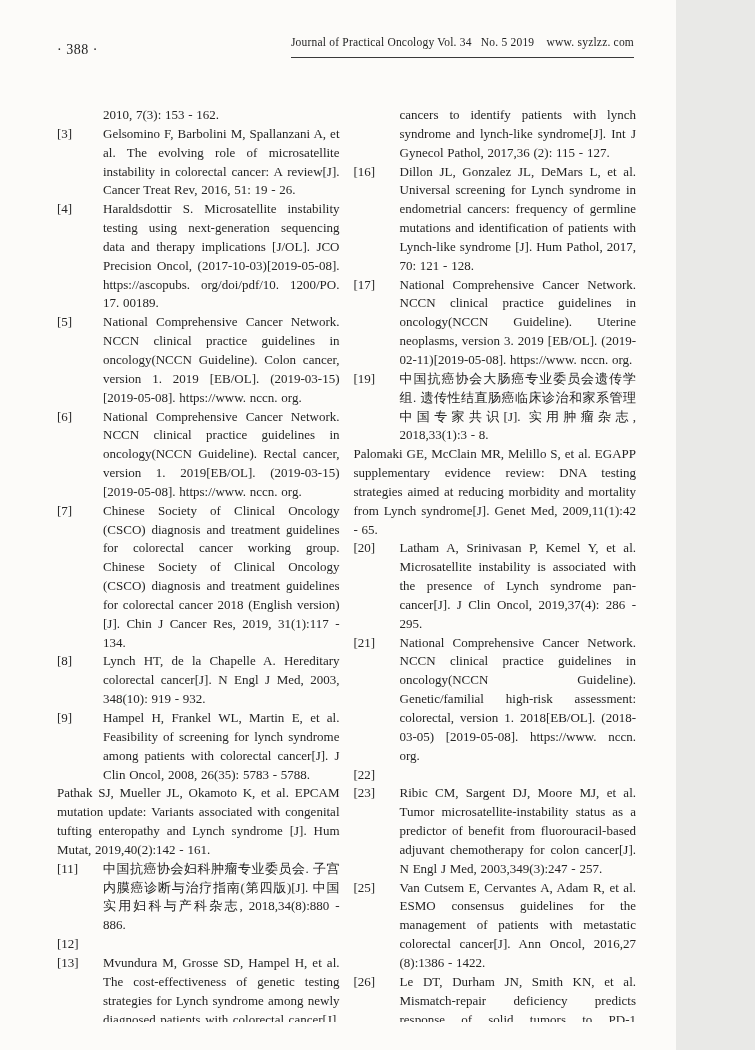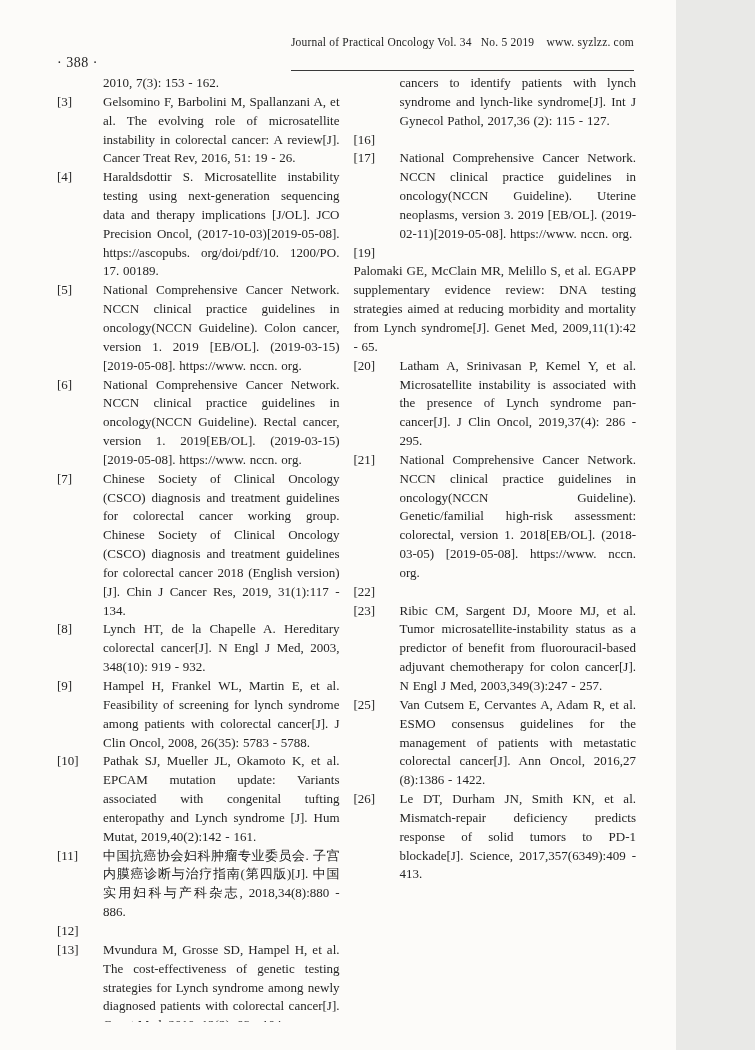--- a/index.html
+++ b/index.html
@@ -21,36 +21,37 @@
     display:flex;
     justify-content:space-between;
     align-items:flex-end;
   }
   .page-number{
     font-size:14px;
     letter-spacing:0.5px;
   }
   .journal-line{
     font-size:11.5px;
-    padding-bottom:22px;
+    padding-bottom:9px;
     border-bottom:1.6px solid #3a3a3a;
     white-space:pre;
     letter-spacing:0.2px;
   }
   .columns{
     position:absolute;
     top:74px;left:57px;right:40px;
     height:948px;
     display:flex;
     gap:14px;
     overflow:hidden;
   }
   .col{
     flex:1 1 0;
     min-width:0;
+    margin-top:32px;
   }
   .ref{
     display:flex;
     font-size:13px;
     line-height:18.85px;
   }
   .ref-label{
     flex:0 0 46px;
     white-space:nowrap;
   }
@@ -104,21 +105,20 @@
     <span class="ref-label">[8]</span>
     <span class="ref-text">Lynch HT, de la Chapelle A. Hereditary colorectal cancer[J]. N Engl J Med, 2003, 348(10): 919 - 932.</span>
   </div>
 
   <div class="ref">
     <span class="ref-label">[9]</span>
     <span class="ref-text">Hampel H, Frankel WL, Martin E, et al. Feasibility of screening for lynch syndrome among patients with colorectal cancer[J]. J Clin Oncol, 2008, 26(35): 5783 - 5788.</span>
   </div>
 
   <div class="ref">
-    <span class="ref-label">[10]</span>
     <span class="ref-text">Pathak SJ, Mueller JL, Okamoto K, et al. EPCAM mutation update: Variants associated with congenital tufting enteropathy and Lynch syndrome [J]. Hum Mutat, 2019,40(2):142 - 161.</span>
   </div>
 
   <div class="ref">
     <span class="ref-label">[11]</span>
     <span class="ref-text">中国抗癌协会妇科肿瘤专业委员会. 子宫内膜癌诊断与治疗指南(第四版)[J]. 中国实用妇科与产科杂志, 2018,34(8):880 - 886.</span>
   </div>
 
   <div class="ref">
     <span class="ref-label">[12]</span>
@@ -136,29 +136,31 @@
 
 </section>
     <section class="col">
   <div class="ref">
     <span class="ref-label"></span>
     <span class="ref-text">cancers to identify patients with lynch syndrome and lynch-like syndrome[J]. Int J Gynecol Pathol, 2017,36 (2): 115 - 127.</span>
   </div>
 
   <div class="ref">
     <span class="ref-label">[16]</span>
+    <span class="ref-text">Dillon JL, Gonzalez JL, DeMars L, et al. Universal screening for Lynch syndrome in endometrial cancers: frequency of germline mutations and identification of patients with Lynch-like syndrome [J]. Hum Pathol, 2017, 70: 121 - 128.</span>
   </div>
 
   <div class="ref">
     <span class="ref-label">[17]</span>
     <span class="ref-text">National Comprehensive Cancer Network. NCCN clinical practice guidelines in oncology(NCCN Guideline). Uterine neoplasms, version 3. 2019 [EB/OL]. (2019-02-11)[2019-05-08]. https://www. nccn. org.</span>
   </div>
 
   <div class="ref">
     <span class="ref-label">[19]</span>
+    <span class="ref-text">中国抗癌协会大肠癌专业委员会遗传学组. 遗传性结直肠癌临床诊治和家系管理中国专家共识[J]. 实用肿瘤杂志, 2018,33(1):3 - 8.</span>
   </div>
 
   <div class="ref">
     <span class="ref-text">Palomaki GE, McClain MR, Melillo S, et al. EGAPP supplementary evidence review: DNA testing strategies aimed at reducing morbidity and mortality from Lynch syndrome[J]. Genet Med, 2009,11(1):42 - 65.</span>
   </div>
 
   <div class="ref">
     <span class="ref-label">[20]</span>
     <span class="ref-text">Latham A, Srinivasan P, Kemel Y, et al. Microsatellite instability is associated with the presence of Lynch syndrome pan-cancer[J]. J Clin Oncol, 2019,37(4): 286 - 295.</span>
   </div>

